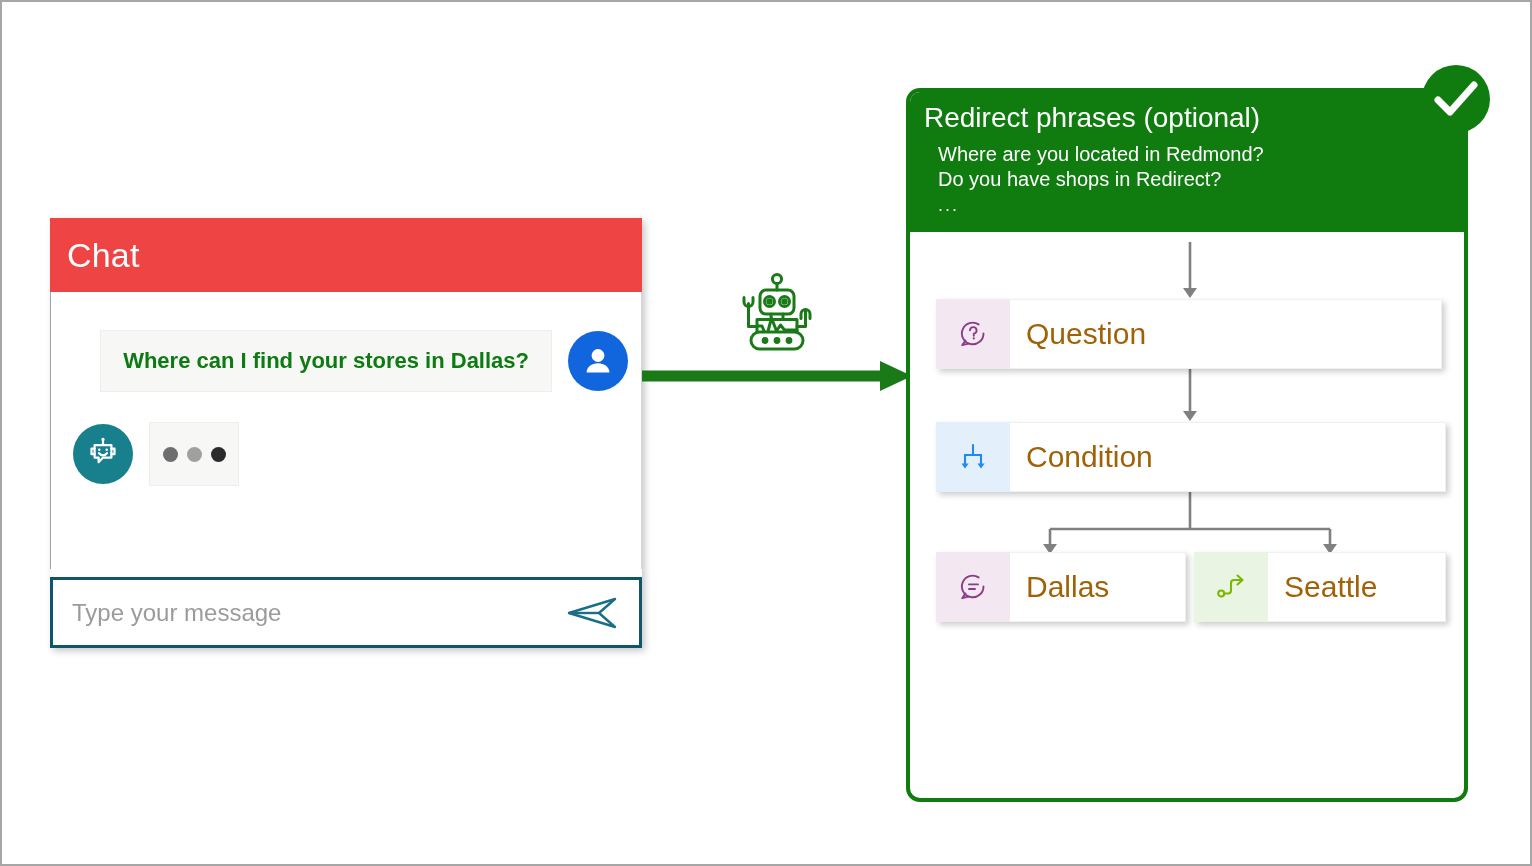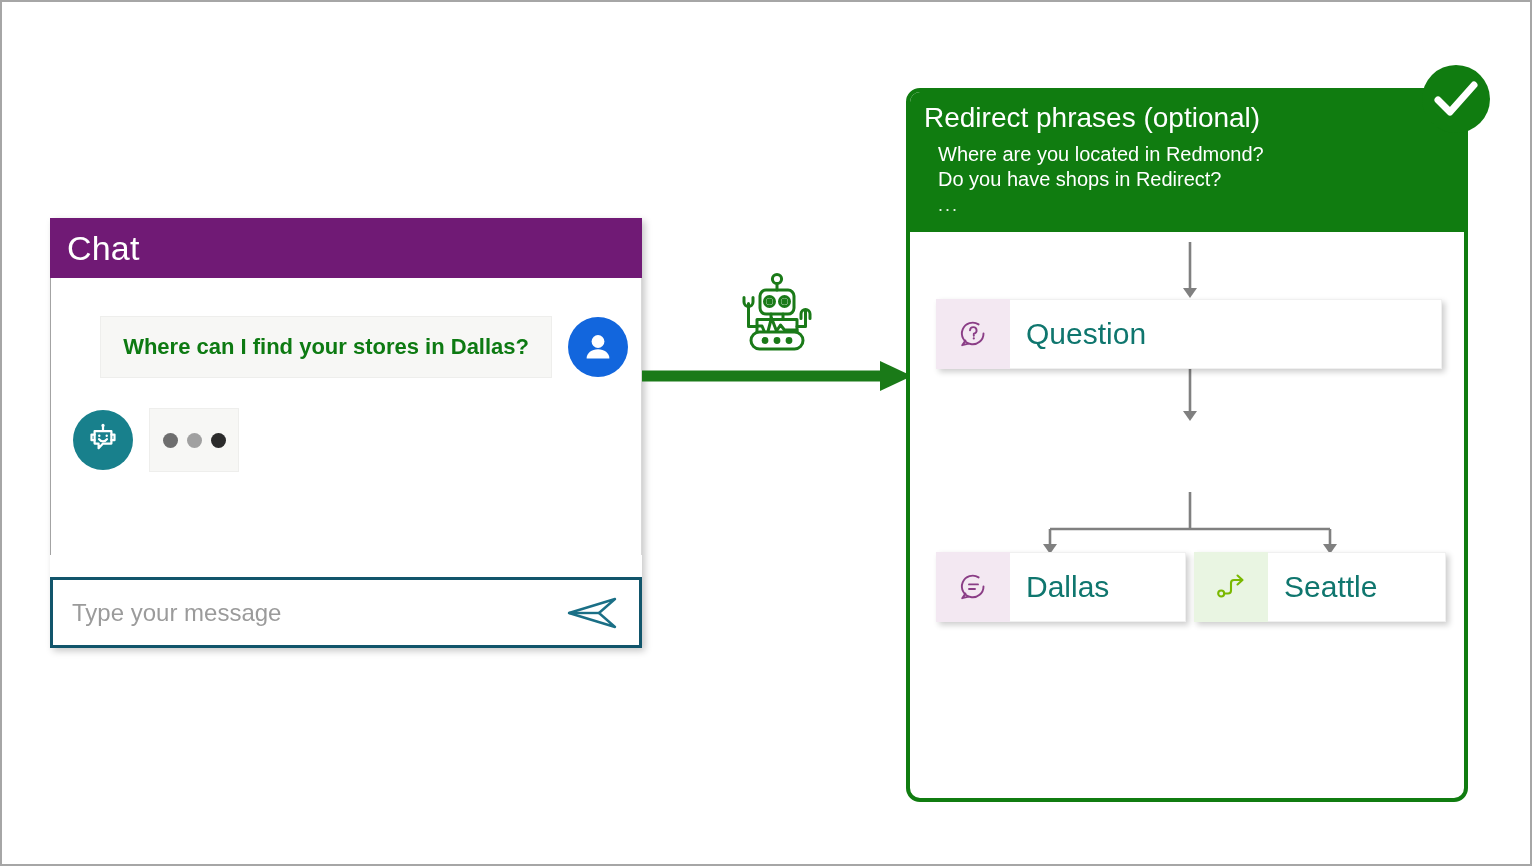--- a/index.html
+++ b/index.html
@@ -27,22 +27,22 @@
     position: absolute;
     left: 48px;
     top: 216px;
     width: 592px;
     height: 430px;
     background: #ffffff;
     box-shadow: 3px 3px 7px rgba(0,0,0,0.22);
     box-sizing: border-box;
   }
   #chat-header {
-    height: 60px;
-    background: #701a75;
+    height: 74px;
+    background: #ef4444;
     display: flex;
     align-items: center;
     padding-left: 17px;
     box-sizing: border-box;
   }
   #chat-header .title {
     color: #ffffff;
     font-size: 34px;
     font-weight: 400;
     letter-spacing: .2px;
@@ -249,21 +249,21 @@
     justify-content: center;
     flex: 0 0 auto;
   }
   .node .node-label {
     flex: 1;
     background: #ffffff;
     display: flex;
     align-items: center;
     padding-left: 16px;
     font-size: 30px;
-    color: #0f766e;
+    color: #a16207;
     border: 1px solid #f0f0f0;
     border-left: none;
     box-sizing: border-box;
   }
   .node.question  { left: 26px; top: 67px;  width: 506px; }
   .node.question  .node-icon { background: #f3e8f2; }
   .node.condition { left: 26px; top: 190px; width: 510px; }
   .node.condition .node-icon { background: #e3f0fb; }
   .node.message   { left: 26px; top: 320px; width: 250px; }
   .node.message   .node-icon { background: #f3e8f2; }
@@ -410,20 +410,36 @@
               <path d="M26.5 15.4a10.8 10.8 0 1 1-4.9-9"></path>
               <path d="M8.4 22.6 L5.2 27.2 L11.6 25.6"></path>
               <path d="M13 12.2a3.3 3.3 0 1 1 3.8 3.5 v2"></path>
               <circle cx="16.8" cy="20.4" r="1.1" fill="#8a3d86" stroke="none"></circle>
             </g>
           </svg>
         </div>
         <div class="node-label">Question</div>
       </div>
 
+      <div class="node condition">
+        <div class="node-icon">
+          <svg width="30" height="30" viewBox="0 0 30 30">
+            <g fill="none" stroke="#1f8af0" stroke-width="2.1" stroke-linecap="round" stroke-linejoin="round">
+              <path d="M15 3 V13"></path>
+              <path d="M7 13 H23"></path>
+              <path d="M7 13 V22 M23 13 V22"></path>
+            </g>
+            <g fill="#1f8af0">
+              <path d="M3.4 21.5 H10.6 L7 26.5 Z"></path>
+              <path d="M19.4 21.5 H26.6 L23 26.5 Z"></path>
+            </g>
+          </svg>
+        </div>
+        <div class="node-label">Condition</div>
+      </div>
 
       <div class="node message">
         <div class="node-icon">
           <svg width="32" height="32" viewBox="0 0 32 32">
             <g fill="none" stroke="#8a3d86" stroke-width="1.9" stroke-linecap="round" stroke-linejoin="round">
               <path d="M26.5 15.4a10.8 10.8 0 1 1-4.9-9"></path>
               <path d="M8.4 22.6 L5.2 27.2 L11.6 25.6"></path>
               <path d="M12 13.4 H21 M12 18 H18"></path>
             </g>
           </svg>

